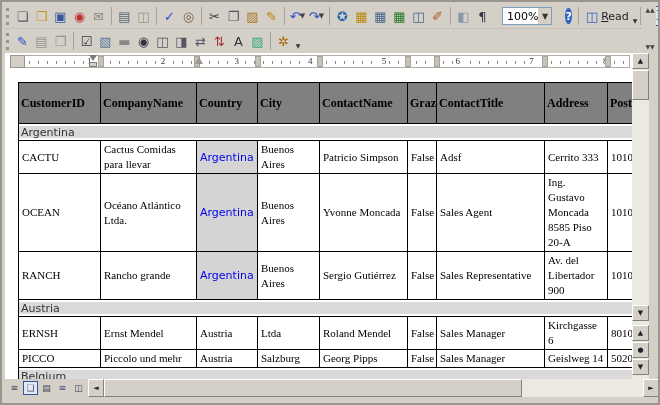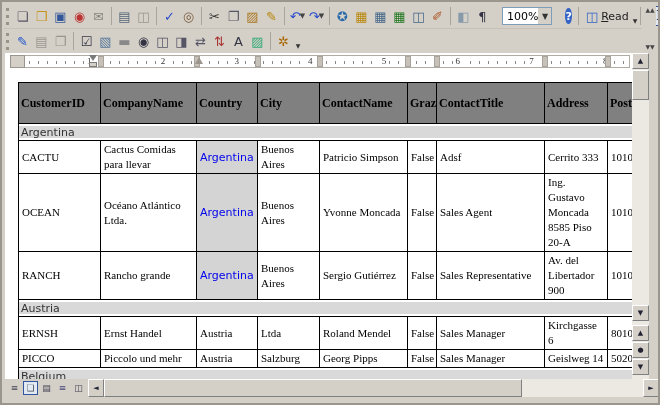--- a/index.html
+++ b/index.html
@@ -239,21 +239,21 @@
             <td>False</td>
             <td>Sales Representative</td>
             <td>Av. del Libertador 900</td>
             <td>1010</td>
           </tr>
           <tr class="group">
             <td colspan="9">Austria</td>
           </tr>
           <tr>
             <td>ERNSH</td>
-            <td>Ernst Handel</td>
+            <td>Ernst Mendel</td>
             <td>Austria</td>
             <td>Ltda</td>
             <td>Roland Mendel</td>
             <td>False</td>
             <td>Sales Manager</td>
             <td>Kirchgasse 6</td>
             <td>8010</td>
           </tr>
           <tr>
             <td>PICCO</td>

